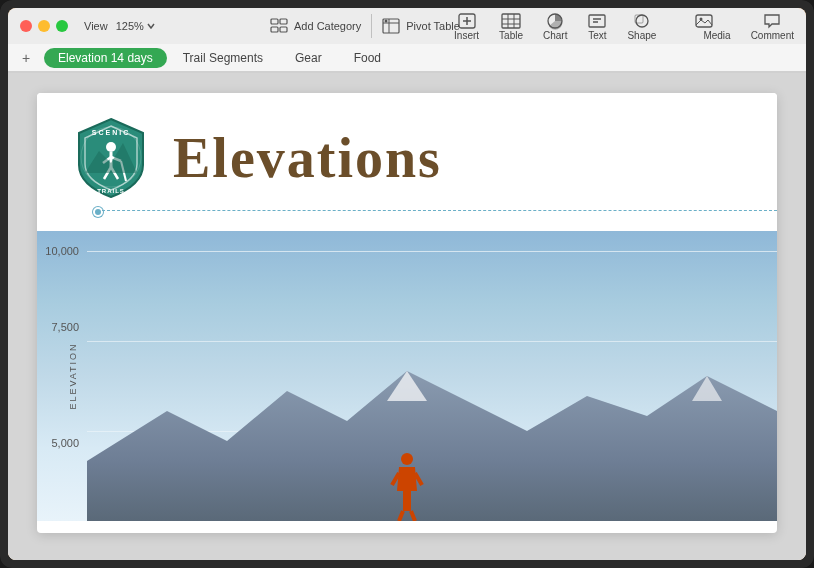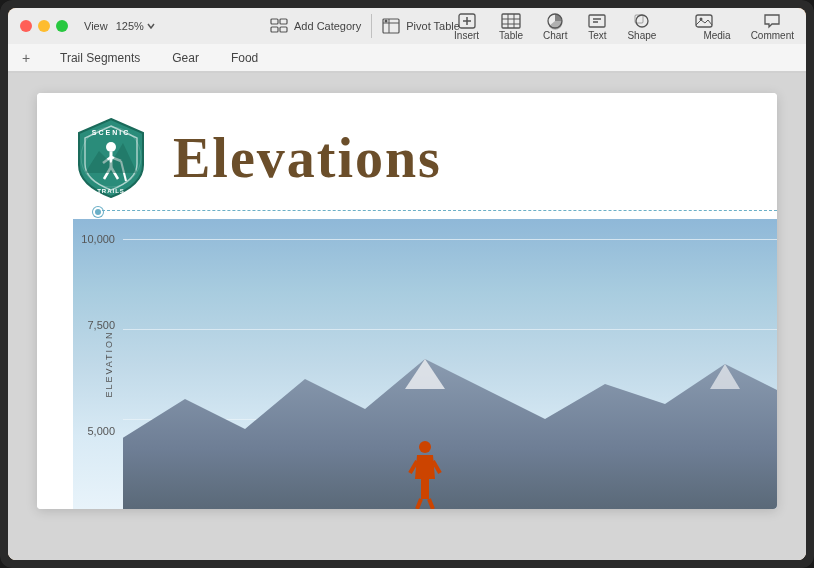--- a/index.html
+++ b/index.html
@@ -207,25 +207,24 @@
       border-radius: 50%;
       background: #6aafc7;
       border: 2px solid white;
       box-shadow: 0 0 0 1px #6aafc7;
     }
 
     
     .chart-area {
       background: white;
       width: 740px;
-      margin: 0 auto;
+      margin: 12px auto;
       flex: 1;
       position: relative;
       overflow: hidden;
-      padding-left: 36px;
     }
 
     
     .y-num {
       position: absolute;
       left: 6px;
       font-size: 11px;
       color: #555;
       text-align: right;
       width: 36px;
@@ -335,20 +334,21 @@
             <svg width="20" height="18" viewBox="0 0 20 18">
               <path d="M3 3 L17 3 L17 12 L10 12 L7 15 L7 12 L3 12 Z" fill="none" stroke="#555" stroke-width="1.3"></path>
             </svg>
             <span style="font-size:10px;color:#444;">Comment</span>
           </div>
         </div>
       </div>
 
       <div class="tabs-bar">
         <button class="tab-add-btn">+</button>
+        <div class="tab active">Elevation 14 days</div>
         <div class="tab">Trail Segments</div>
         <div class="tab">Gear</div>
         <div class="tab">Food</div>
       </div>
     </div>
 
     <div class="main-content">
       <div class="document-area">
 
         <div class="slide">
@@ -397,21 +397,21 @@
           <div class="chart-area">
             <div style="position:relative; height:290px; overflow:hidden;">
 
               <div style="position:absolute;top:0;left:0;right:0;bottom:0;background:linear-gradient(180deg,#8fb8d8 0%,#a8ccdf 25%,#c0d9e8 50%,#d8eaf5 75%,#e8f3fa 100%);"></div>
 
               <div style="position:absolute;top:20px;left:50px;right:0;border-top:1px solid rgba(255,255,255,0.6);"></div>
               <div style="position:absolute;top:110px;left:50px;right:0;border-top:1px solid rgba(255,255,255,0.5);"></div>
               <div style="position:absolute;top:200px;left:50px;right:0;border-top:1px solid rgba(255,255,255,0.4);"></div>
 
               <span class="y-num" style="top:14px;">10,000</span>
-              <span class="y-num" style="top:100px;">7,500</span>
+              <span class="y-num" style="top:90px;">7,500</span>
               <span class="y-num" style="top:206px;">5,000</span>
 
               <div style="position:absolute;left:2px;top:50%;transform:translateY(-50%) rotate(-90deg);font-size:9px;color:#555;letter-spacing:2px;white-space:nowrap;">ELEVATION</div>
 
               <svg style="position:absolute;bottom:0;left:50px;right:0;width:calc(100% - 50px);height:200px;" viewBox="0 0 690 200" preserveAspectRatio="xMidYMax slice">
 
                 <defs>
                   <linearGradient id="mtnGrad" x1="0" y1="0" x2="0" y2="1">
                     <stop offset="0%" stop-color="#8a9bb0"></stop>
                     <stop offset="60%" stop-color="#6e7e95"></stop>

